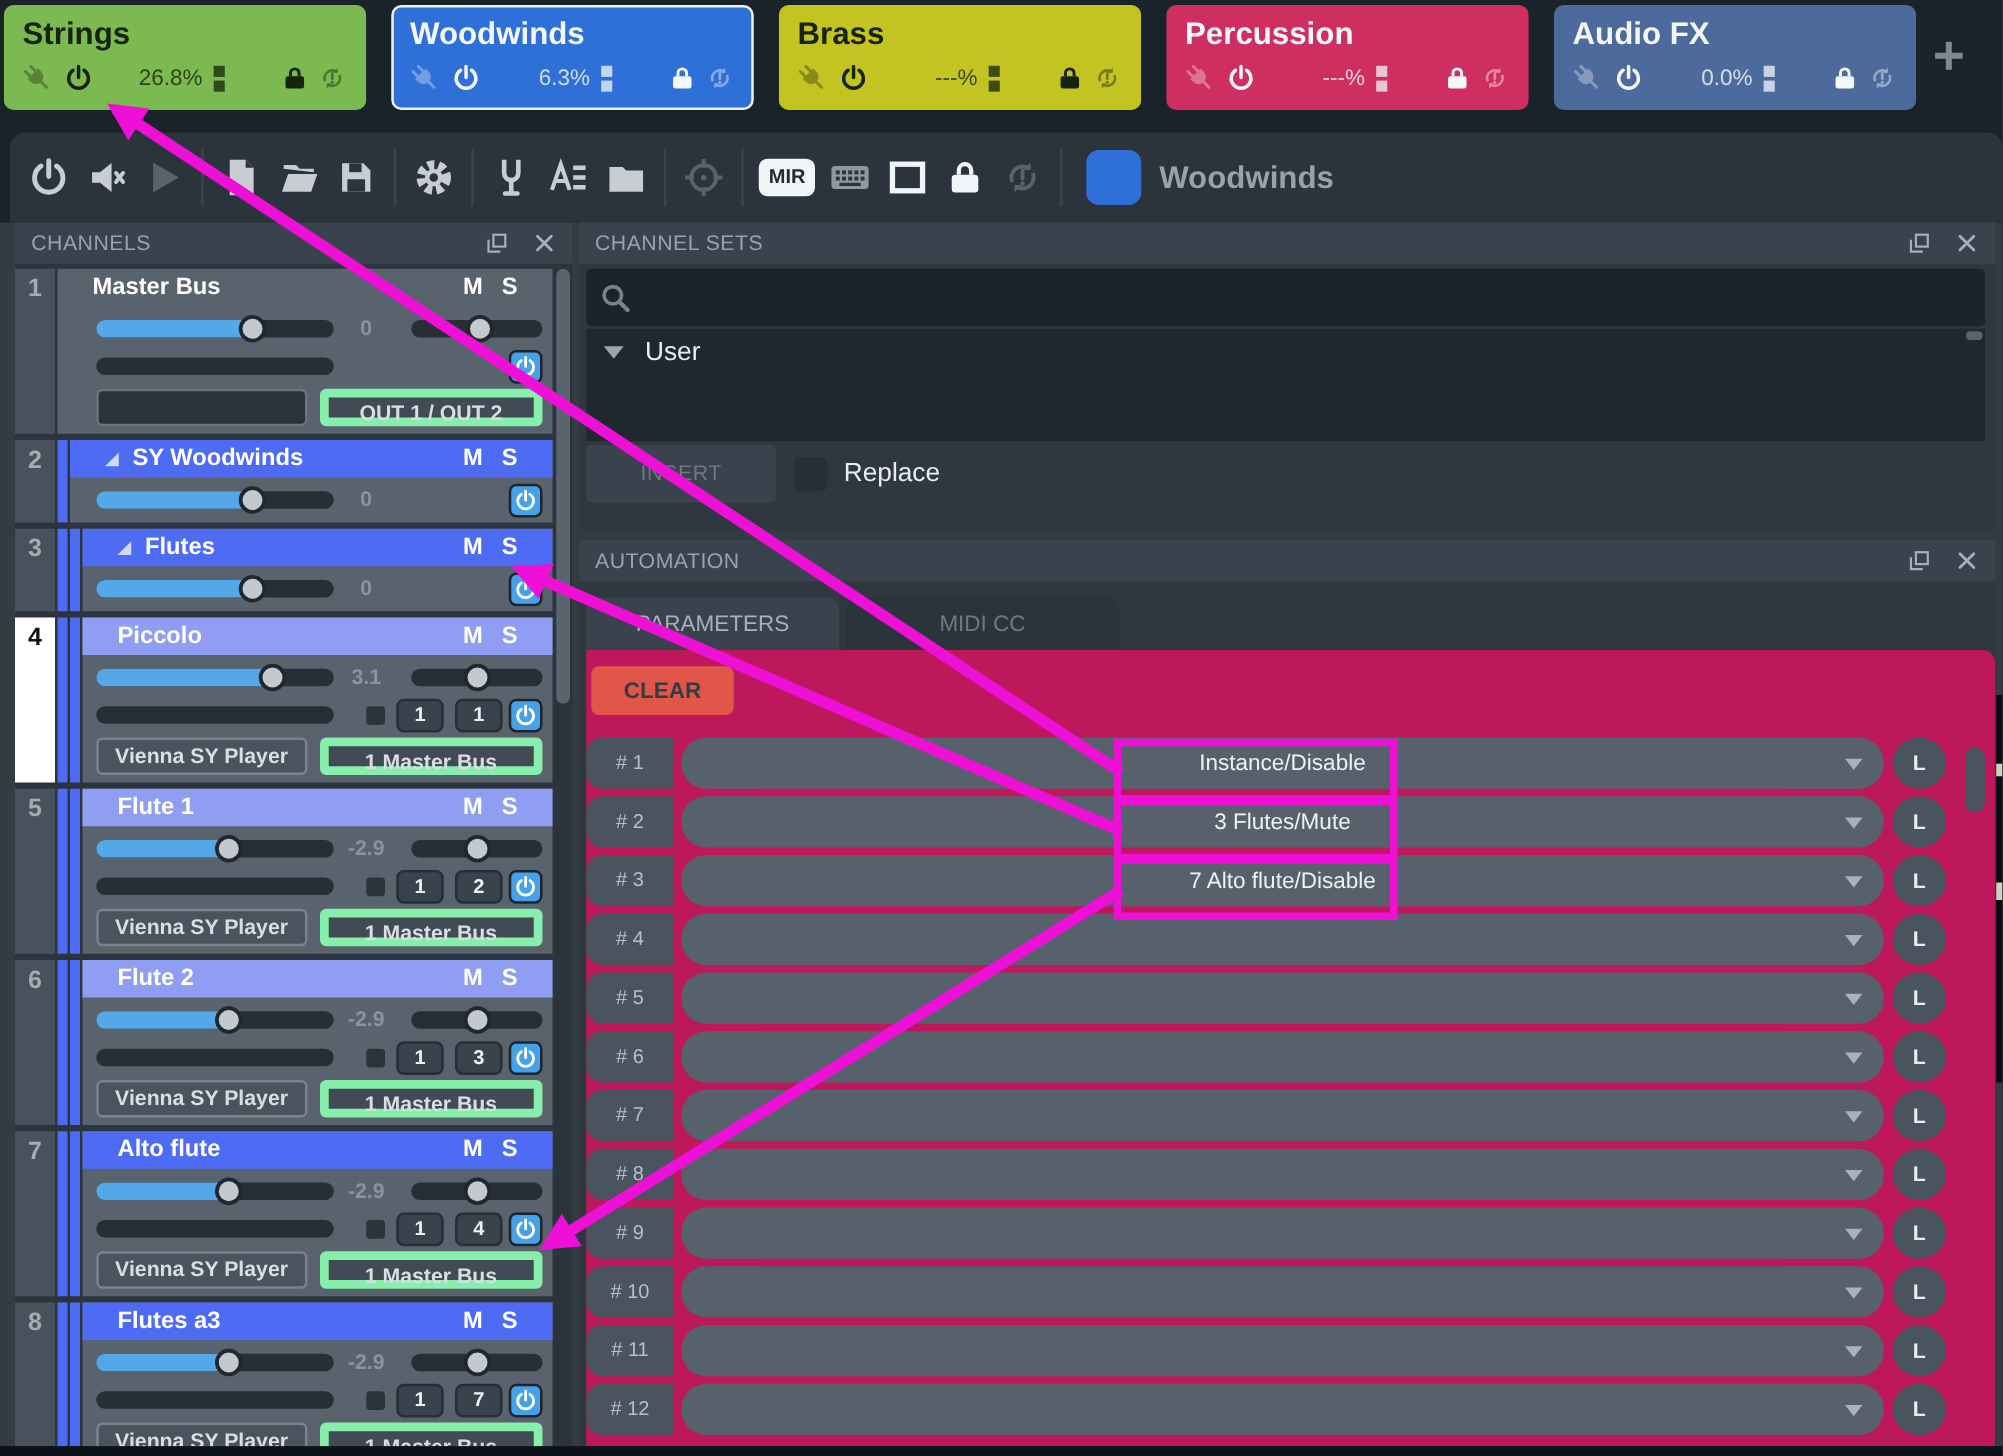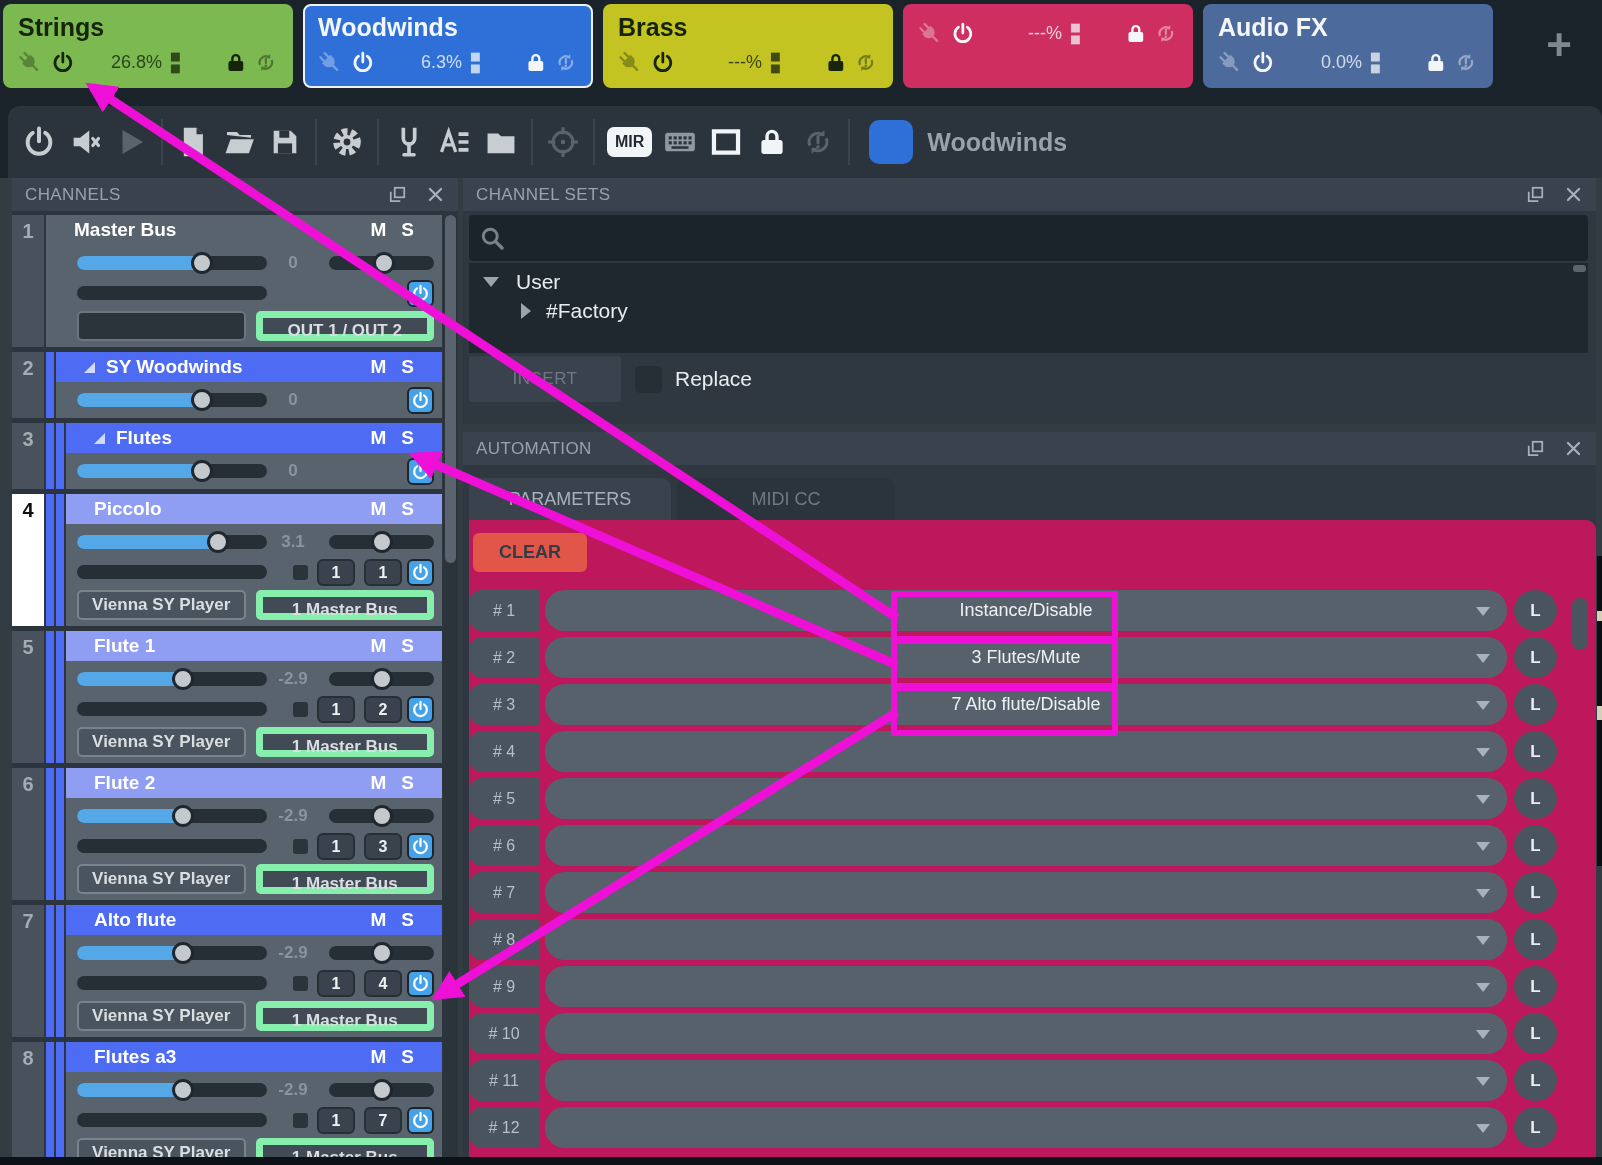--- a/index.html
+++ b/index.html
@@ -1,21 +1,21 @@
 <!DOCTYPE html>
 <html><head>
 <meta charset="utf-8">
 <style>
   * { margin:0; padding:0; box-sizing:border-box; }
   html,body { width:1602px; height:1165px; }
   body { position:relative; background:#1a222a; font-family:"Liberation Sans",sans-serif; overflow:hidden; }
   svg.ic { display:block; }
 
   
-  .tabbar { position:absolute; left:3px; top:4px; display:flex; gap:10px; }
+  .tabbar { position:absolute; left:3px; top:4px; display:flex; gap:20px; }
   .tab { width:290px; height:84px; border-radius:8px; padding:7px 13px; position:relative; border:2px solid transparent; }
   .tab.sel { border-color:#eef2f6; }
   .tab-title { font-size:25px; font-weight:bold; }
   .tab-row { display:flex; align-items:center; margin-top:7px; }
   .tab-row .ic { width:27px; height:27px; }
   .tab-plug { transform:rotate(-45deg); opacity:.35; }
   .tab-pwr { margin-left:9px; }
   .tab-pct { width:100px; text-align:right; font-weight:normal; font-size:18px; opacity:.8; }
   .tab-grip { width:15px; height:24px; margin-left:5px; opacity:.75; }
   .tab-lock { margin-left:33px; }
@@ -281,20 +281,21 @@
         </svg>
         <svg viewBox="0 0 24 24" class="ic tab-lock">
           <use href="#i-lock"></use>
         </svg>
         <svg viewBox="0 0 24 24" class="ic tab-sync">
           <use href="#i-sync"></use>
         </svg>
       </div>
     </div>
     <div class="tab lt" style="background: rgb(206, 46, 96);">
+      <div class="tab-title">Percussion</div>
       <div class="tab-row">
         <svg viewBox="0 0 24 24" class="ic tab-plug">
           <use href="#i-plug"></use>
         </svg>
         <svg viewBox="0 0 24 24" class="ic tab-pwr">
           <use href="#i-power"></use>
         </svg>
         <div class="tab-pct">---%</div>
         <svg viewBox="0 0 24 24" class="ic tab-grip">
           <use href="#i-grip"></use>
@@ -750,24 +751,20 @@
   <div class="search">
     <svg class="ic" viewBox="0 0 24 24">
         <use href="#i-search"></use>
       </svg>
     <span></span>
   </div>
   <div class="tree">
     <div class="tree-row root">
       <span class="tri-d"></span>
       <span>User</span>
-    </div>
-    <div class="tree-row childr">
-      <span class="tri-r"></span>
-      <span>#Factory</span>
     </div>
     <div class="tree-scroll"></div>
   </div>
   <div class="insert-btn">INSERT</div>
   <div class="replace-chk"></div>
   <div class="replace-lbl">Replace</div>
 </div>
 
 <div class="auto">
   <div class="panel-head">

